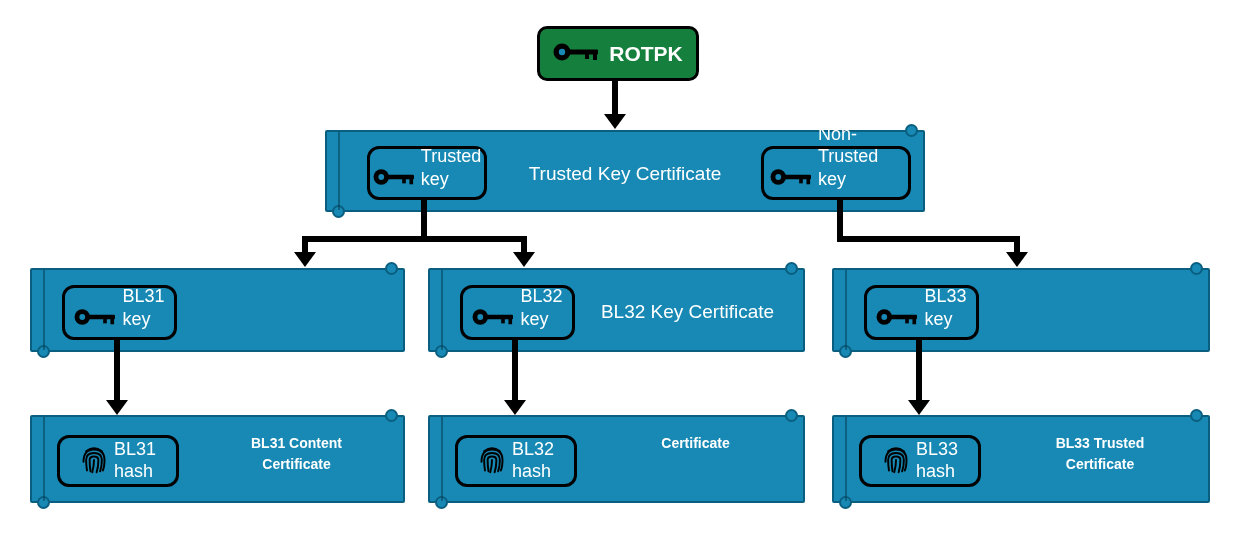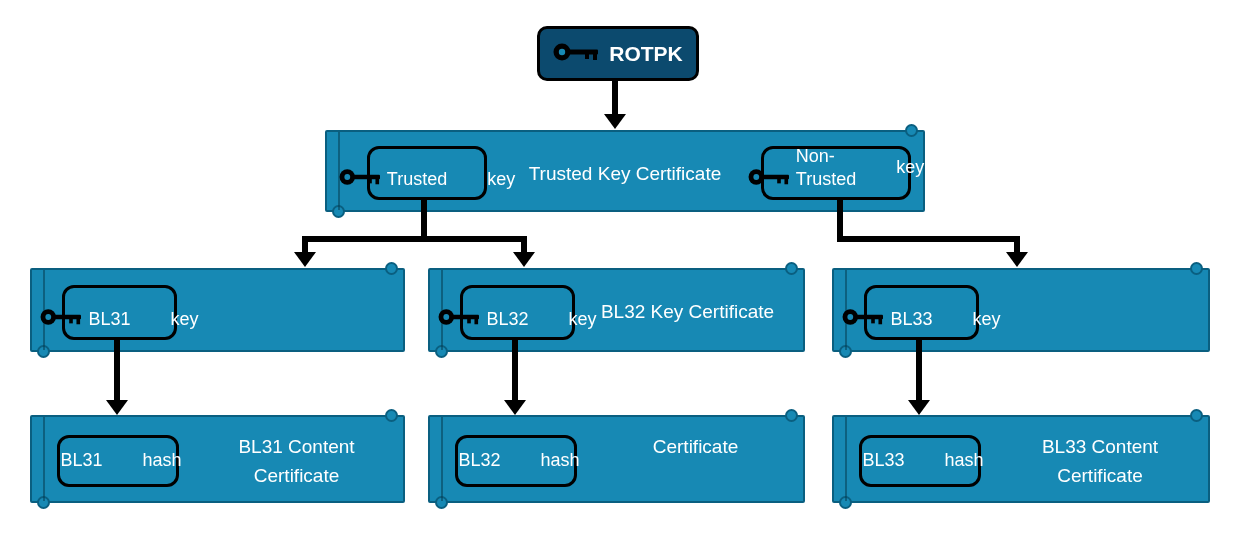--- a/index.html
+++ b/index.html
@@ -3,21 +3,21 @@
 <meta charset="utf-8">
 <style>
   * { margin:0; padding:0; box-sizing:border-box; }
   html,body { background:#ffffff; }
   body { font-family:"Liberation Sans", sans-serif; }
 
   .canvas { position:relative; width:1235px; height:537px; background:#ffffff; overflow:hidden; }
 
   
   .node {
-    position:absolute; background:#0c4a6e; border:3px solid #000;
+    position:absolute; background:#15803d; border:3px solid #000;
     border-radius:10px; display:flex; align-items:center; justify-content:center;
     gap:10px; color:#fff;
   }
   #rotpk { left:537px; top:26px; width:162px; height:55px; font-size:21px; font-weight:bold; }
 
   
   .scroll { position:absolute; background:#1789B4; border:2px solid #0A5F80; border-radius:2px; z-index:1; }
   .edge-line { position:absolute; left:11px; top:0; bottom:0; width:2px; background:rgba(6,62,84,0.55); }
   .curl {
     position:absolute; width:13px; height:13px; background:#1789B4;
@@ -38,32 +38,32 @@
   .kc .badge { left:30px; top:15px; width:115px; height:55px; }
   .kc .scroll-title { left:150px; right:8px; top:31px; }
 
   .cc { top:415px; height:88px; }
   #cc1 { left:30px;  width:375px; }
   #cc2 { left:428px; width:377px; }
   #cc3 { left:832px; width:378px; }
   .cc .badge { left:25px; top:18px; width:122px; height:52px; }
   .cc .title2 {
     position:absolute; left:170px; right:12px; top:16px;
-    color:#fff; font-size:19px; line-height:1.5; text-align:center;
+    color:#fff; font-size:14px; line-height:1.5; text-align:center;font-weight:bold;
   }
 
   .scroll-title { position:absolute; color:#fff; font-size:19px; text-align:center; }
 
   
   .badge {
     position:absolute; background:#1789B4; border:3px solid #000; border-radius:12px;
     display:flex; align-items:flex-end; justify-content:center; gap:6px;
     padding:5px 6px 7px 6px; color:#fff; font-size:18px; z-index:2;
   }
-  .badge .txt { display:flex; flex-direction:row; align-items:center; line-height:1.25;gap:40px; }
+  .badge .txt { display:flex; flex-direction:column; line-height:1.25; }
   .badge.badge-fp { align-items:center; }
   .key-icon { flex:0 0 auto; margin-bottom:3px; }
   .badge-fp .fp-icon { margin-bottom:0; }
 
   
   .aline { position:absolute; background:#000; z-index:3; }
   .ahead {
     position:absolute; width:0; height:0; z-index:3;
     border-left:11px solid transparent; border-right:11px solid transparent;
     border-top:15px solid #000;
@@ -275,18 +275,18 @@
           <path d="M12 31 Q11 24 11 18 Q11 14 16 14 Q21 14 21 18 Q21 26 19 32"></path>
           <path d="M16 18 Q16 25 14 32"></path>
         </g>
       </svg>
       <span class="txt">
         <span>BL33</span>
         <span>hash</span>
       </span>
     </div>
     <div class="title2">
-      <div>BL33 Content</div>
+      <div>BL33 Trusted</div>
       <div>Certificate</div>
     </div>
   </div>
 
 </div>
 
 </body></html>

